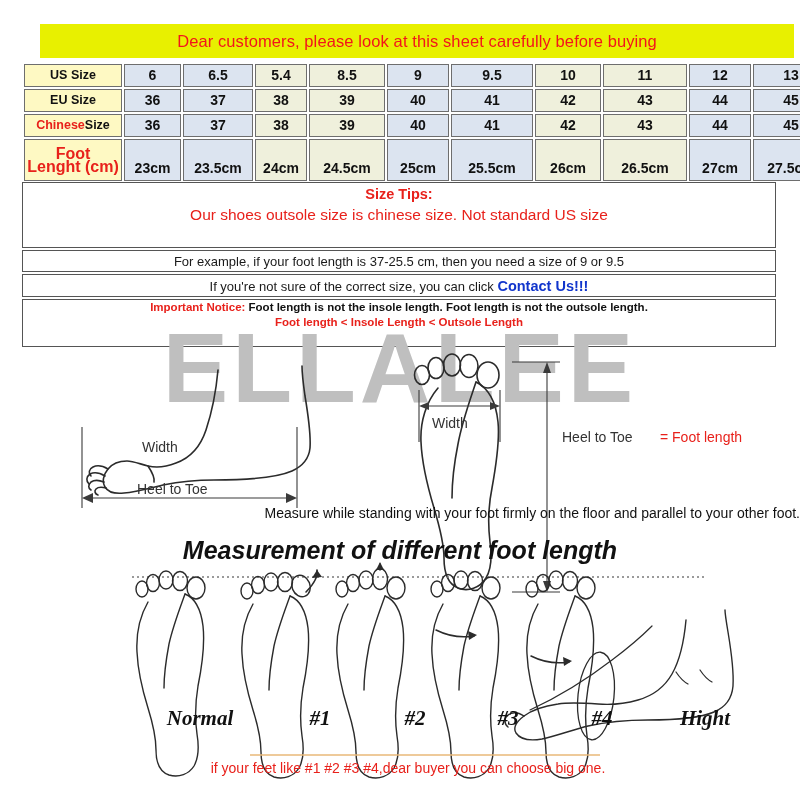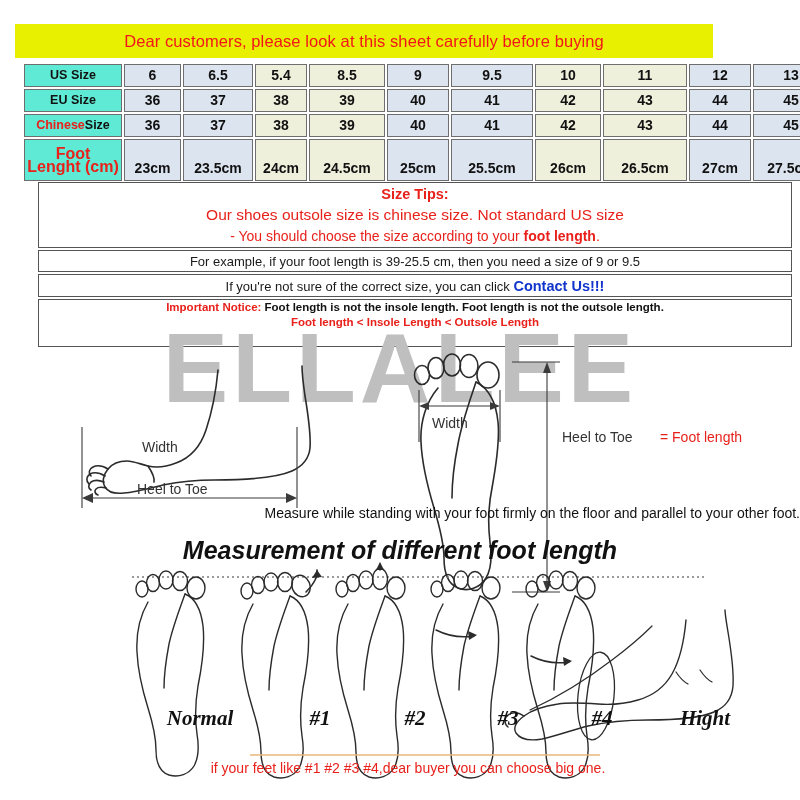--- a/index.html
+++ b/index.html
@@ -17,23 +17,23 @@
   .page {
     width: 800px;
     height: 800px;
     position: relative;
     background: #ffffff;
   }
 
   
   .banner {
     position: absolute;
-    left: 15px;
+    left: 40px;
     top: 24px;
-    width: 698px;
+    width: 754px;
     height: 34px;
     background: #e8f000;
     display: flex;
     align-items: center;
     justify-content: center;
   }
   .banner-text {
     color: #f3151b;
     font-size: 16.5px;
     font-weight: 400;
@@ -55,21 +55,21 @@
     border: 1px solid #6e6e6e;
     text-align: center;
     font-weight: bold;
     font-size: 14px;
     color: #111111;
     padding: 2px 0 3px 0;
     height: 16px;
     line-height: 15px;
   }
   td.rowhead {
-    background: #5eead4;
+    background: #fef9c3;
     font-size: 12.5px;
     color: #111111;
   }
   td.rowhead.foot {
     color: #e8211b;
     font-size: 16px;
     line-height: 13px;
   }
   td.cb { background: #dce4f0; }  
   td.cc { background: #eff0dc; }  
@@ -79,21 +79,20 @@
 
   
   .infobox {
     position: absolute;
     left: 22px;
     width: 754px;
     border: 1px solid #555555;
     box-sizing: border-box;
     background: #ffffff;
     text-align: center;
-    margin-left: 16px;
   }
   #tips-box { top: 182px; height: 66px; padding-top: 2px; }
   #example-box { top: 250px; height: 22px; }
   #contact-box { top: 274px; height: 23px; }
   #notice-box { top: 299px; height: 48px; }
 
   .tips-title {
     color: #e8211b;
     font-weight: bold;
     font-size: 14.5px;
@@ -302,25 +301,24 @@
         <td class="cc">26.5cm</td>
         <td class="cb">27cm</td>
         <td class="cb">27.5cm</td>
       </tr>
     </tbody>
   </table>
 
   <div class="infobox" id="tips-box">
     <div class="tips-title">Size Tips:</div>
     <div class="tips-line2">Our shoes outsole size is chinese size. Not standard US size</div>
-    <div class="tips-line3"><span>- You should choose the size according to your </span><b>foot length</b><span>.</span></div>
   </div>
 
   <div class="infobox" id="example-box">
-    <div class="example-line">For example, if your foot length is 39-25.5 cm, then you need a size of 9 or 9.5</div>
+    <div class="example-line">For example, if your foot length is 37-25.5 cm, then you need a size of 9 or 9.5</div>
   </div>
 
   <div class="infobox" id="contact-box">
     <div class="contact-line"><span>If you're not sure of the correct size, you can click </span><span class="blue">Contact Us!!!</span></div>
   </div>
 
   <div class="infobox" id="notice-box">
     <div class="notice-l1"><span class="red">Important Notice:</span><span> Foot length is not the insole length. Foot length is not the outsole length.</span></div>
     <div class="notice-l2">Foot length &lt; Insole Length &lt; Outsole Length</div>
   </div>

